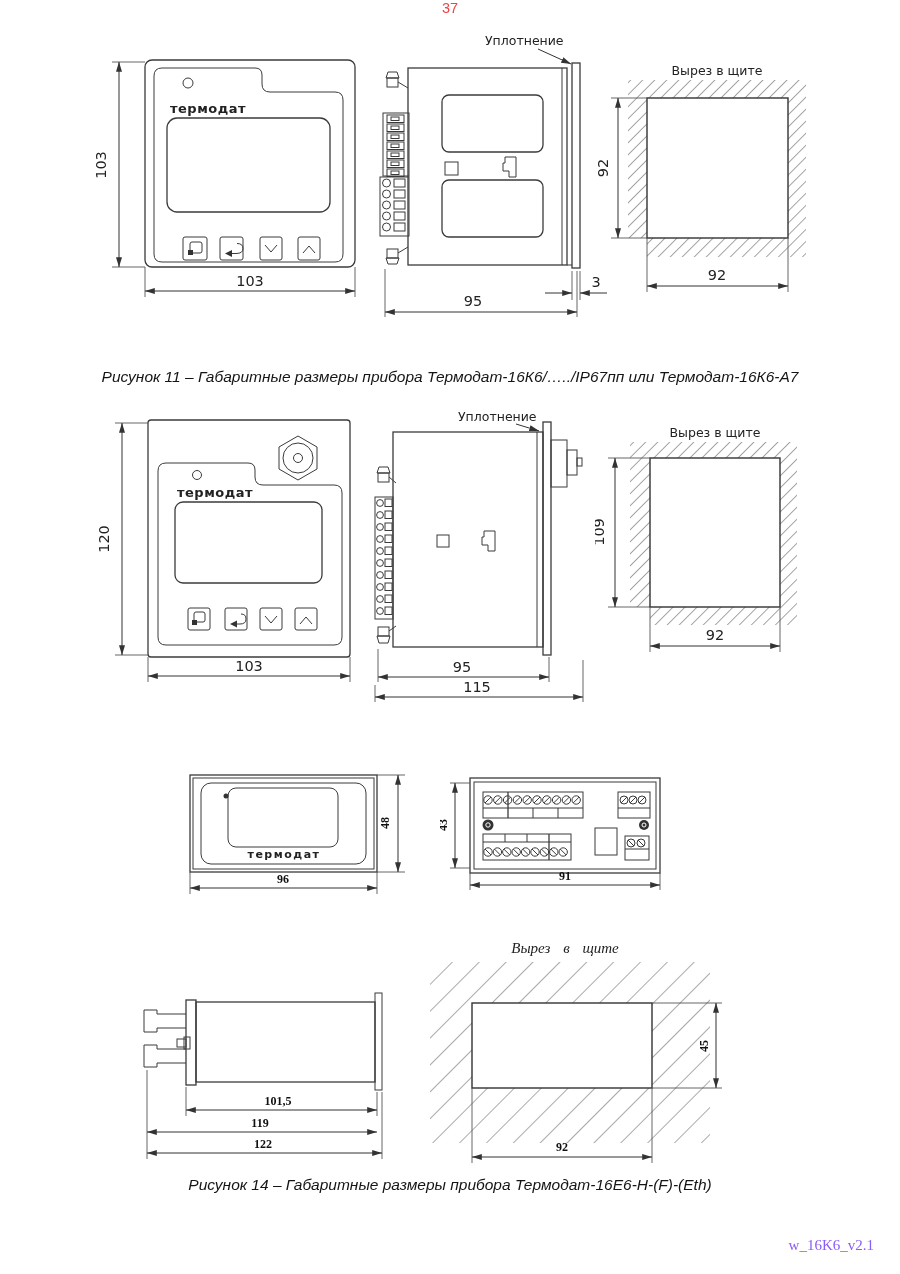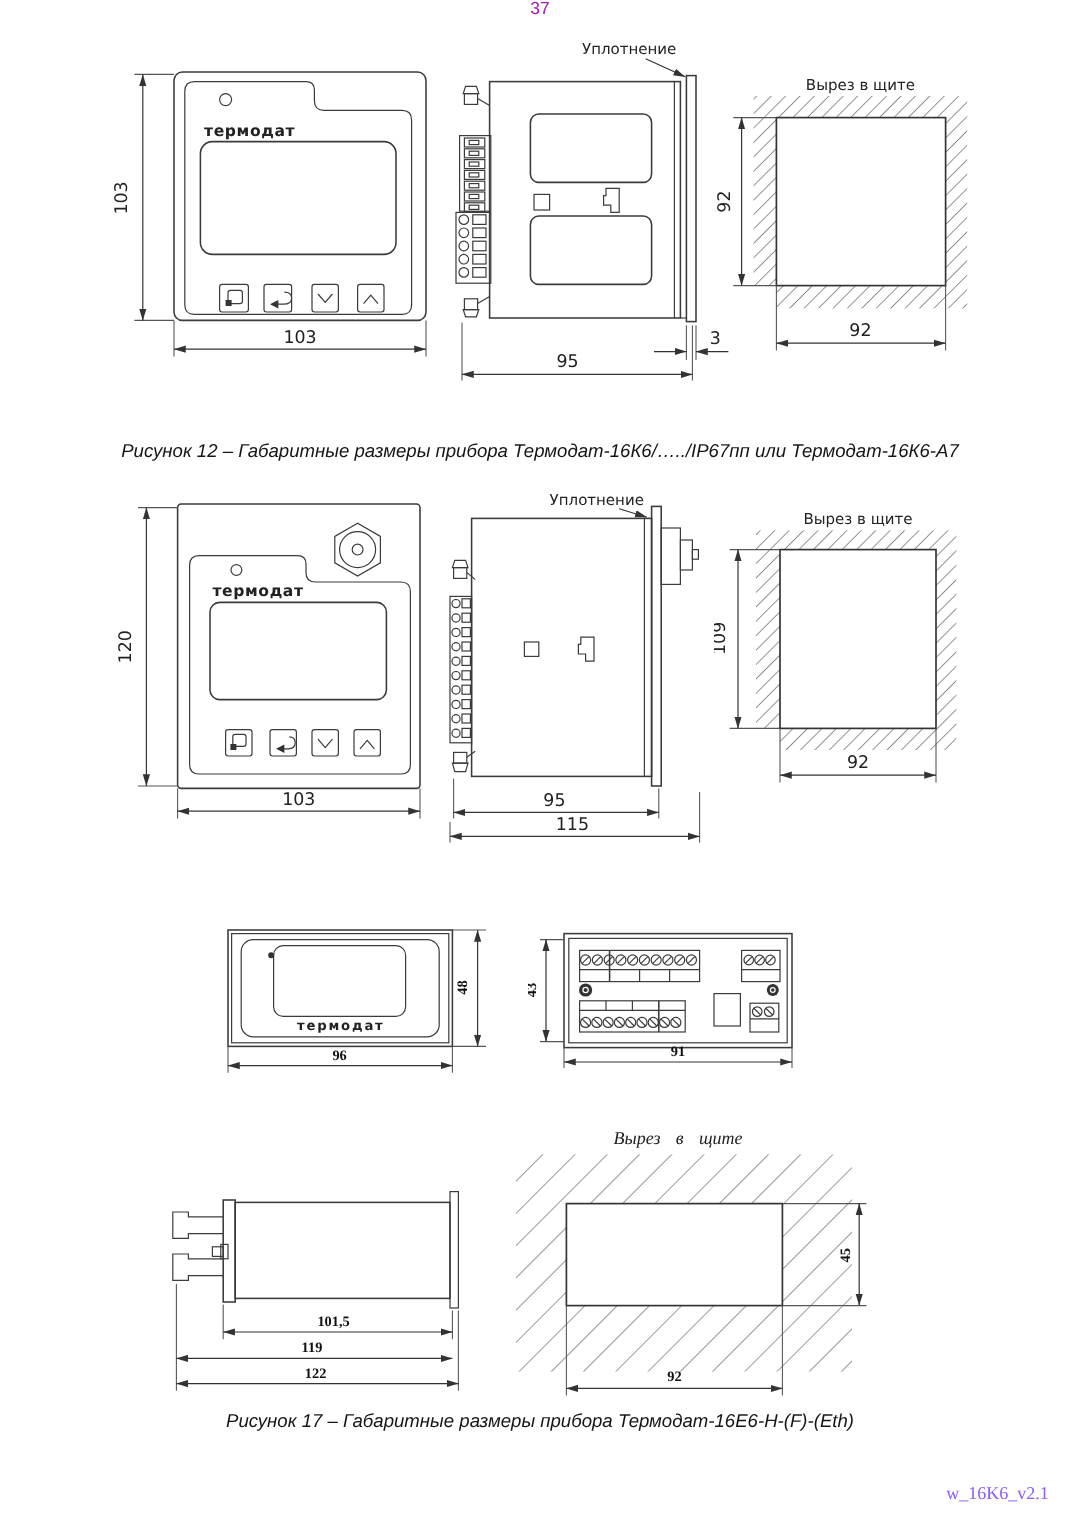--- a/index.html
+++ b/index.html
@@ -2,21 +2,21 @@
 <html><head>
 <meta charset="utf-8">
 <style>
   html,body{margin:0;padding:0;background:#fff;}
   .page{position:relative;width:900px;height:1274px;background:#ffffff;overflow:hidden;
         font-family:"Liberation Sans",sans-serif;}
   .drawing{position:absolute;}
   .caption{position:absolute;left:0;width:100%;text-align:center;
            font:italic 15.5px "Liberation Sans",sans-serif;color:#151515;}
   .pagenum{position:absolute;left:0;width:100%;text-align:center;
-           font:14.5px "Liberation Sans",sans-serif;color:#a21caf;}
+           font:14.5px "Liberation Sans",sans-serif;color:#ef4444;}
   .docver{position:absolute;right:26px;top:1237px;
           font:15px "Liberation Serif",serif;color:#8b5cf6;}
   
   .obj{fill:none;stroke:#3b3b3b;stroke-width:1.3;}
   .obj2{fill:none;stroke:#3b3b3b;stroke-width:1;}
   .objw{fill:#fff;stroke:#333;stroke-width:1.4;}
   .dim{stroke:#333;stroke-width:1;}
   .ext{stroke:#555;stroke-width:0.9;}
   .dimnum{font:14.5px "DejaVu Sans",sans-serif;fill:#222;}
   .serifnum{font:bold 12px "Liberation Serif",serif;fill:#111;}
@@ -169,21 +169,21 @@
     <text class="dimnum" transform="rotate(-90 13 113)" x="13" y="113" text-anchor="middle">92</text>
   </g>
   <g>
     <line class="ext" x1="52" y1="183" x2="52" y2="237"></line>
     <line class="ext" x1="193" y1="183" x2="193" y2="237"></line>
     <line class="dim" x1="52" y1="231" x2="193" y2="231" marker-start="url(#ar)" marker-end="url(#ar)"></line>
     <text class="dimnum" x="122" y="225" text-anchor="middle">92</text>
   </g>
 </svg>
 
-<div class="caption" style="top:368px">Рисунок 12 – Габаритные размеры прибора Термодат-16К6/…../IP67пп или Термодат-16К6-А7</div>
+<div class="caption" style="top:368px">Рисунок 11 – Габаритные размеры прибора Термодат-16К6/…../IP67пп или Термодат-16К6-А7</div>
 
 <svg class="drawing" style="left:95px;top:415px" width="290" height="285">
   <g>
     <rect class="obj" x="53" y="5" width="202" height="237" rx="3"></rect>
     <g>
       <polygon class="obj2" points="203,21 184,32 184,54 203,65 222,54 222,32"></polygon>
       <circle class="obj2" cx="203" cy="43" r="15"></circle>
       <circle class="obj2" cx="203" cy="43" r="4.5"></circle>
     </g>
     <path class="obj2" d="M71,48 H153 Q160,48 160,55 V62 Q160,70 168,70 H239 Q247,70 247,78 V222 Q247,230 239,230 H71 Q63,230 63,222 V56 Q63,48 71,48 Z"></path>
@@ -475,18 +475,18 @@
     <text class="serifnum" x="160" y="142" text-anchor="middle">119</text>
   </g>
   <g>
     <line class="ext" x1="47" y1="153" x2="47" y2="174"></line>
     <line class="ext" x1="282" y1="107" x2="282" y2="174"></line>
     <line class="dim" x1="47" y1="168" x2="282" y2="168" marker-start="url(#ar)" marker-end="url(#ar)"></line>
     <text class="serifnum" x="163" y="163" text-anchor="middle">122</text>
   </g>
 </svg>
 
-<div class="caption" style="top:1176px">Рисунок 17 – Габаритные размеры прибора Термодат-16Е6-Н-(F)-(Eth)</div>
+<div class="caption" style="top:1176px">Рисунок 14 – Габаритные размеры прибора Термодат-16Е6-Н-(F)-(Eth)</div>
 
 <div class="pagenum">37</div>
 <div class="docver">w_16K6_v2.1</div>
 
 </div>
 
 </body></html>

